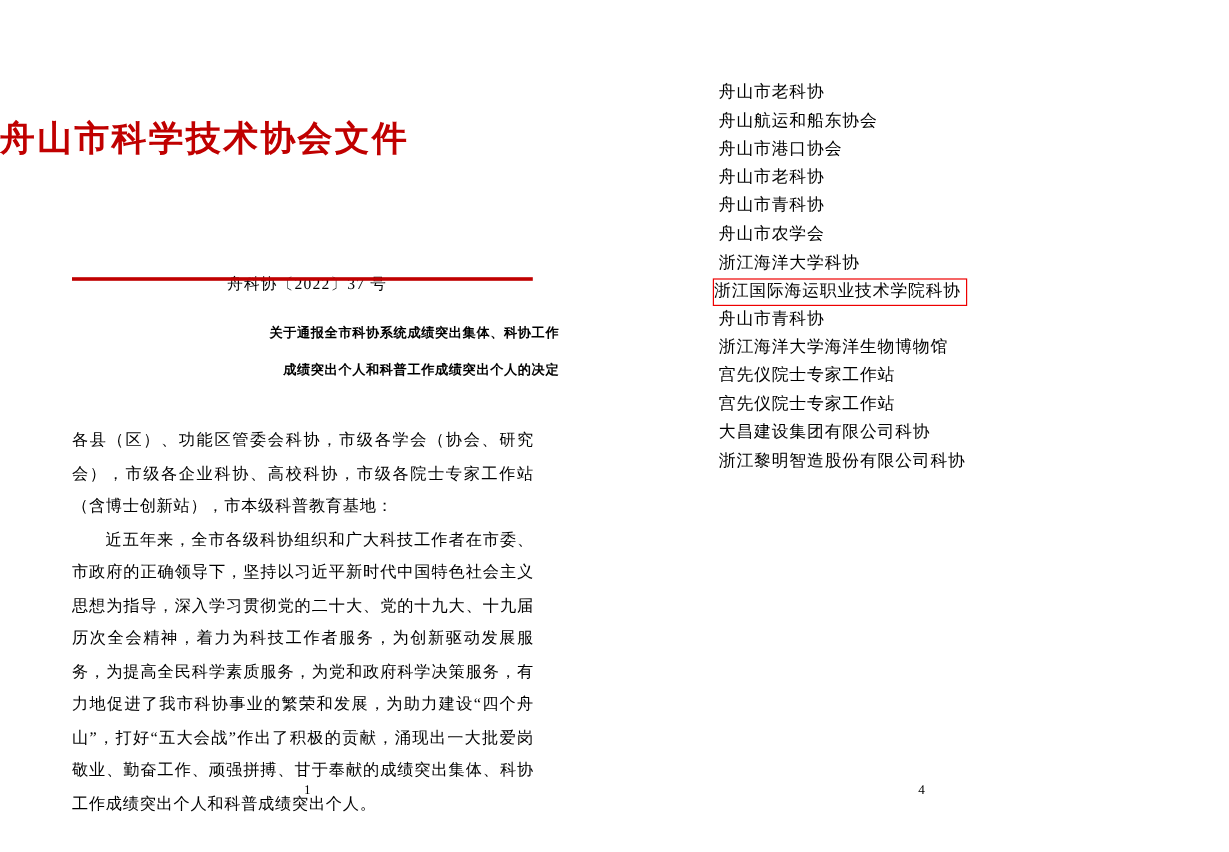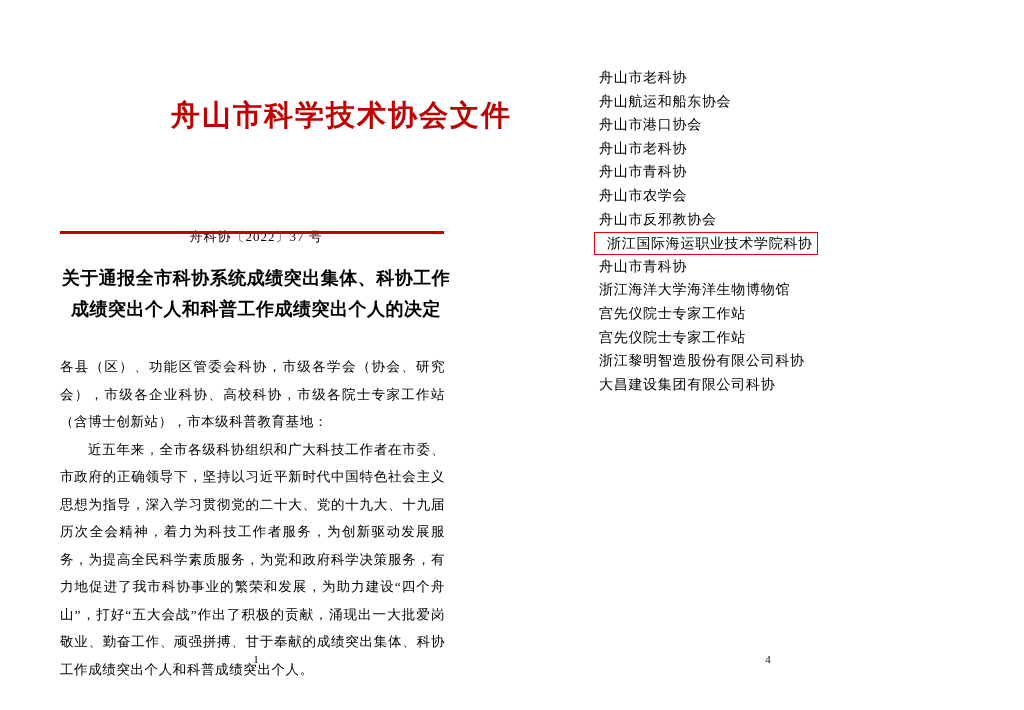--- a/index.html
+++ b/index.html
@@ -27,21 +27,21 @@
     top: 0;
     width: 512px;
     height: 710px;
     background: #ffffff;
   }
   .doc-title {
     position: absolute;
     left: 0;
     top: 96px;
     width: 512px;
-    text-align: right;
+    text-align: left;
     font-size: 29px;
     font-weight: bold;
     letter-spacing: 2px;
     color: #c00000;
     font-family: "Liberation Serif", "DejaVu Serif", serif;
   }
   .doc-number {
     position: absolute;
     left: 0;
     top: 201px;
@@ -58,22 +58,22 @@
     top: 231px;
     width: 384px;
     height: 2.5px;
     background: #c00000;
   }
   .subject {
     position: absolute;
     left: 46px;
     top: 263px;
     width: 420px;
-    text-align: center;
-    font-size: 18px;
+    text-align: right;
+    font-size: 11px;
     font-weight: bold;
     line-height: 31px;
     letter-spacing: 0.5px;
   }
   .body-text {
     position: absolute;
     left: 60px;
     top: 353px;
     width: 385px;
     font-size: 13.5px;
@@ -114,21 +114,21 @@
   .org-item {
     font-size: 14px;
     line-height: 23.6px;
     letter-spacing: 0.7px;
     white-space: nowrap;
     padding-left: 2px;
   }
   .org-item.highlighted {
     display: inline-block;
     border: 1.6px solid #ee0000;
-    padding: 0 4px 0 12px;
+    padding: 0 4px 0 0;
     margin-left: -3px;
     line-height: 21px;
   }
   .highlight-row {
     line-height: 23.6px;
     height: 23.6px;
   }
   .page-num-right {
     position: absolute;
     left: 0;
@@ -160,27 +160,27 @@
   </div>
 
   <div class="right-page">
     <div class="org-list">
       <div class="org-item">舟山市老科协</div>
       <div class="org-item">舟山航运和船东协会</div>
       <div class="org-item">舟山市港口协会</div>
       <div class="org-item">舟山市老科协</div>
       <div class="org-item">舟山市青科协</div>
       <div class="org-item">舟山市农学会</div>
-      <div class="org-item">舟山市反邪教协会</div>
+      <div class="org-item">浙江海洋大学科协</div>
       <div class="highlight-row">
         <span class="org-item highlighted">浙江国际海运职业技术学院科协</span>
       </div>
       <div class="org-item">舟山市青科协</div>
       <div class="org-item">浙江海洋大学海洋生物博物馆</div>
       <div class="org-item">宫先仪院士专家工作站</div>
       <div class="org-item">宫先仪院士专家工作站</div>
+      <div class="org-item">大昌建设集团有限公司科协</div>
       <div class="org-item">浙江黎明智造股份有限公司科协</div>
-      <div class="org-item">大昌建设集团有限公司科协</div>
     </div>
     <div class="page-num-right">4</div>
   </div>
 
 </div>
 
 </body></html>

